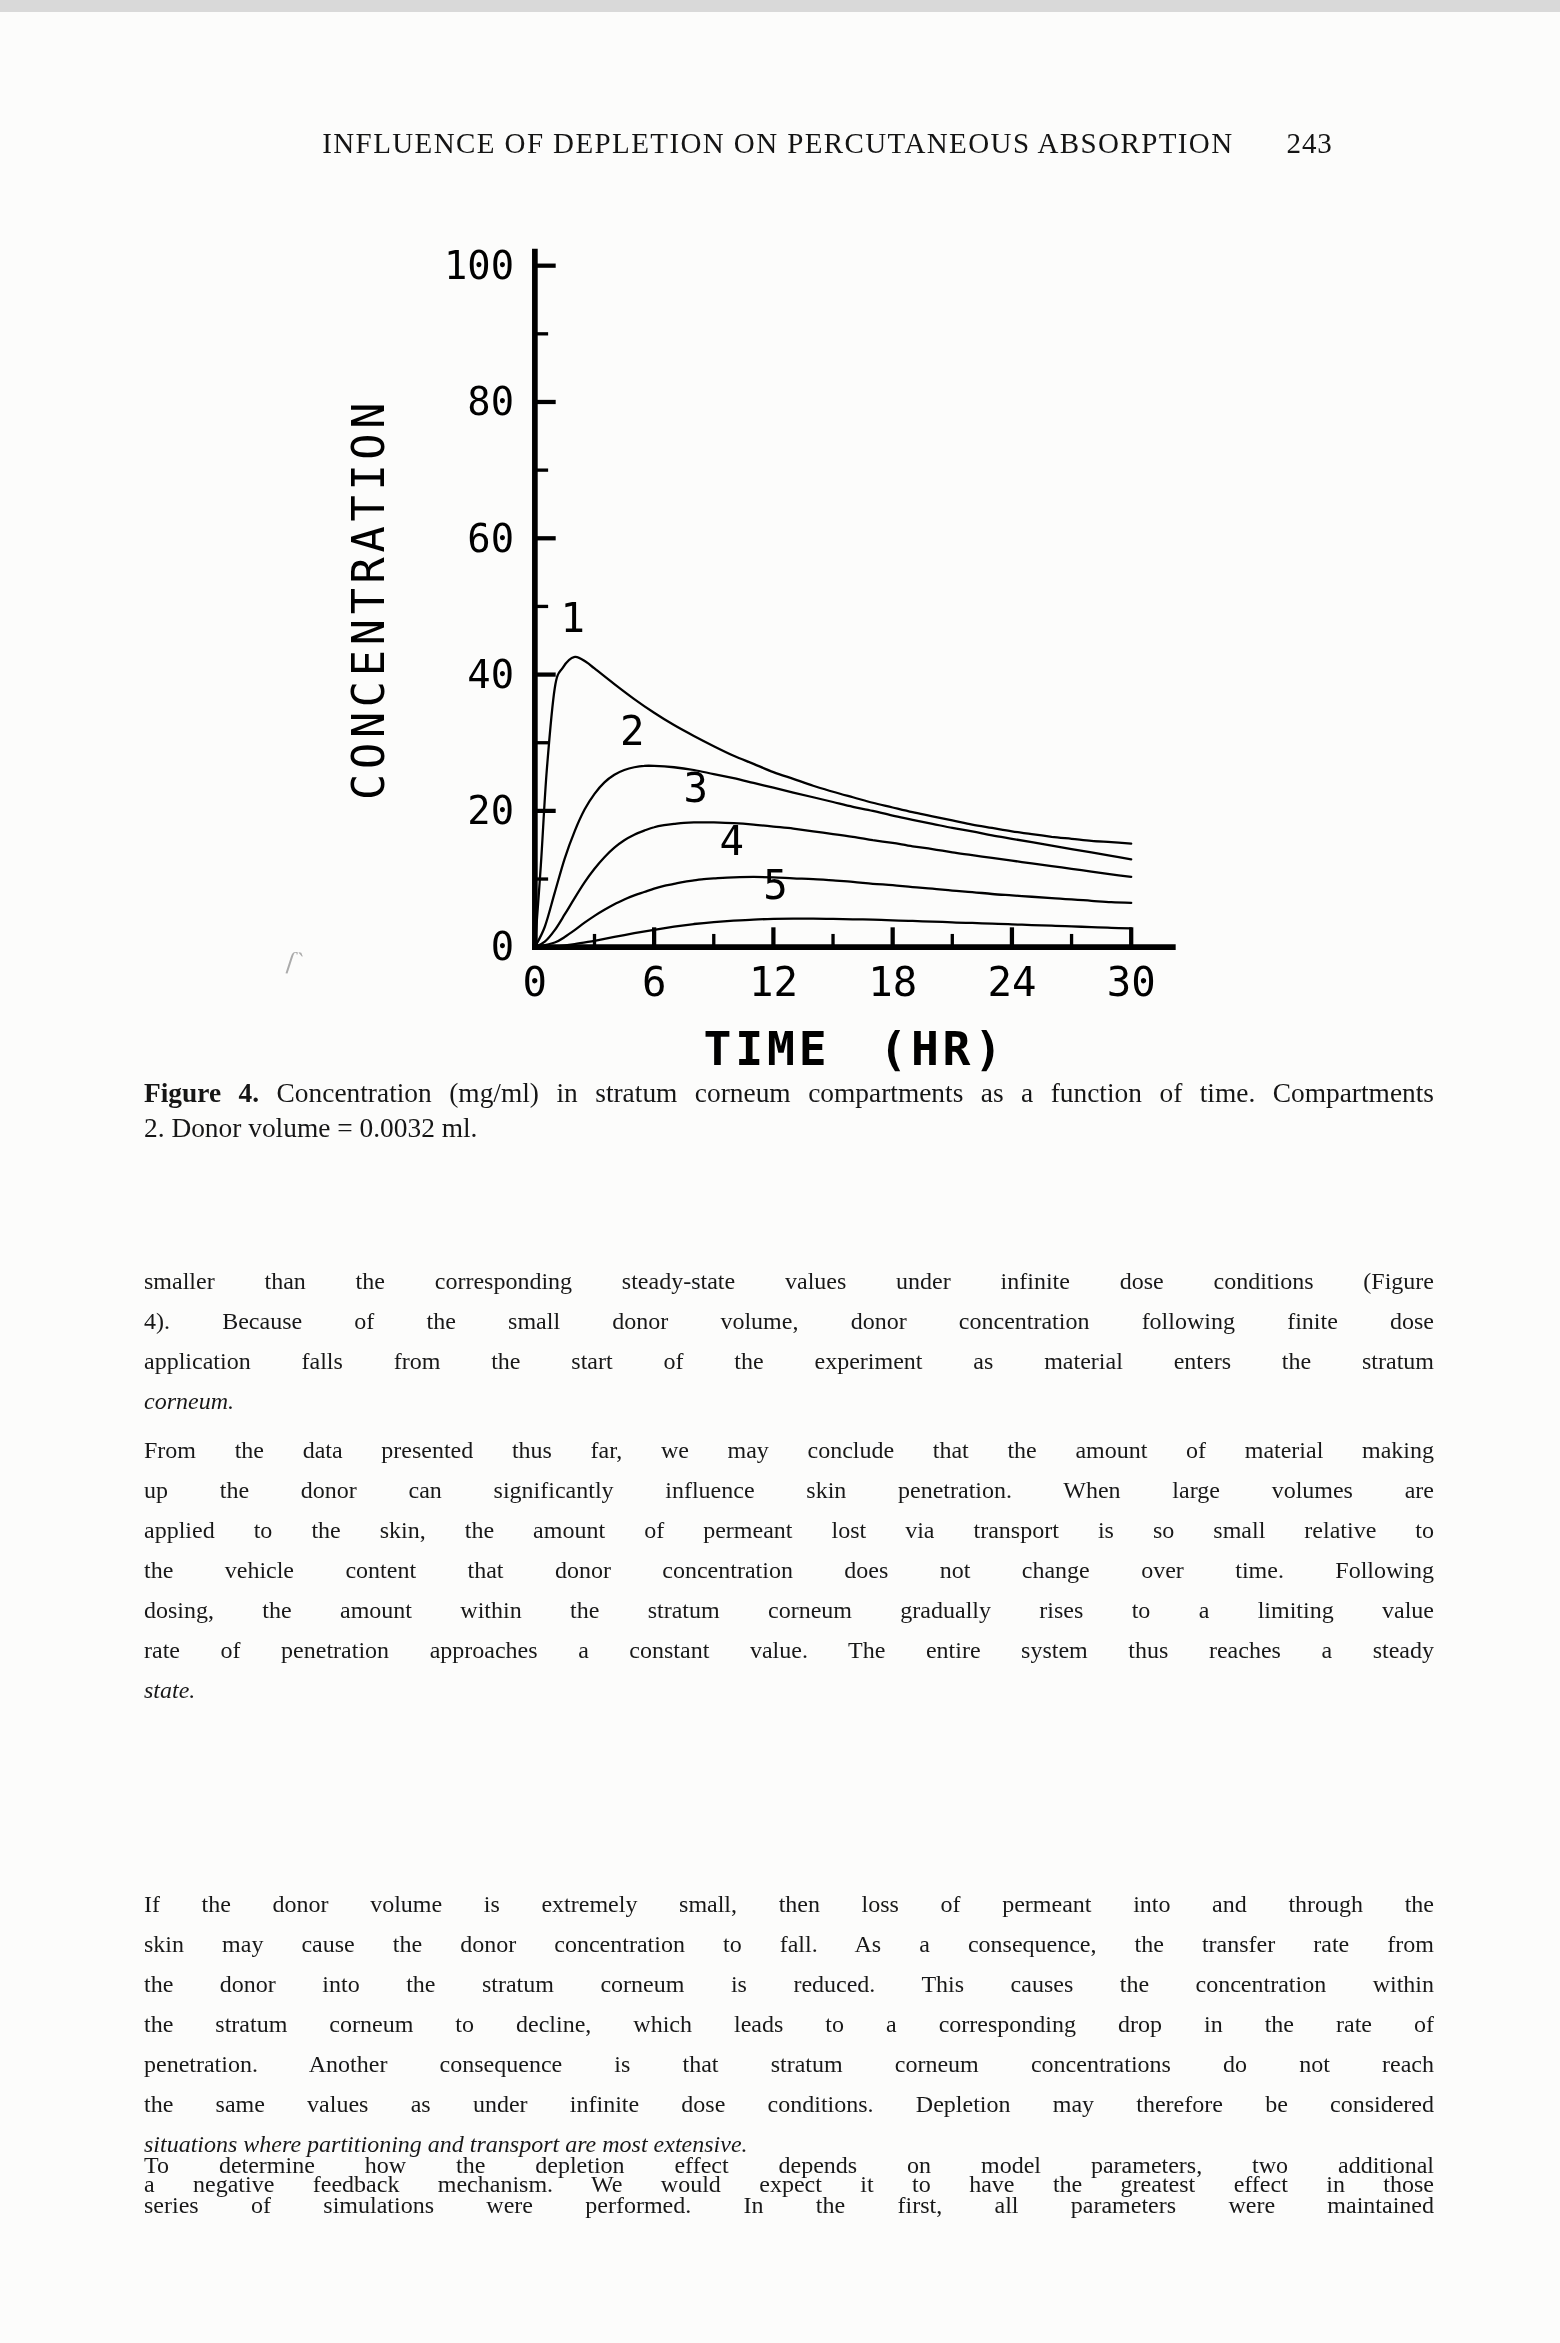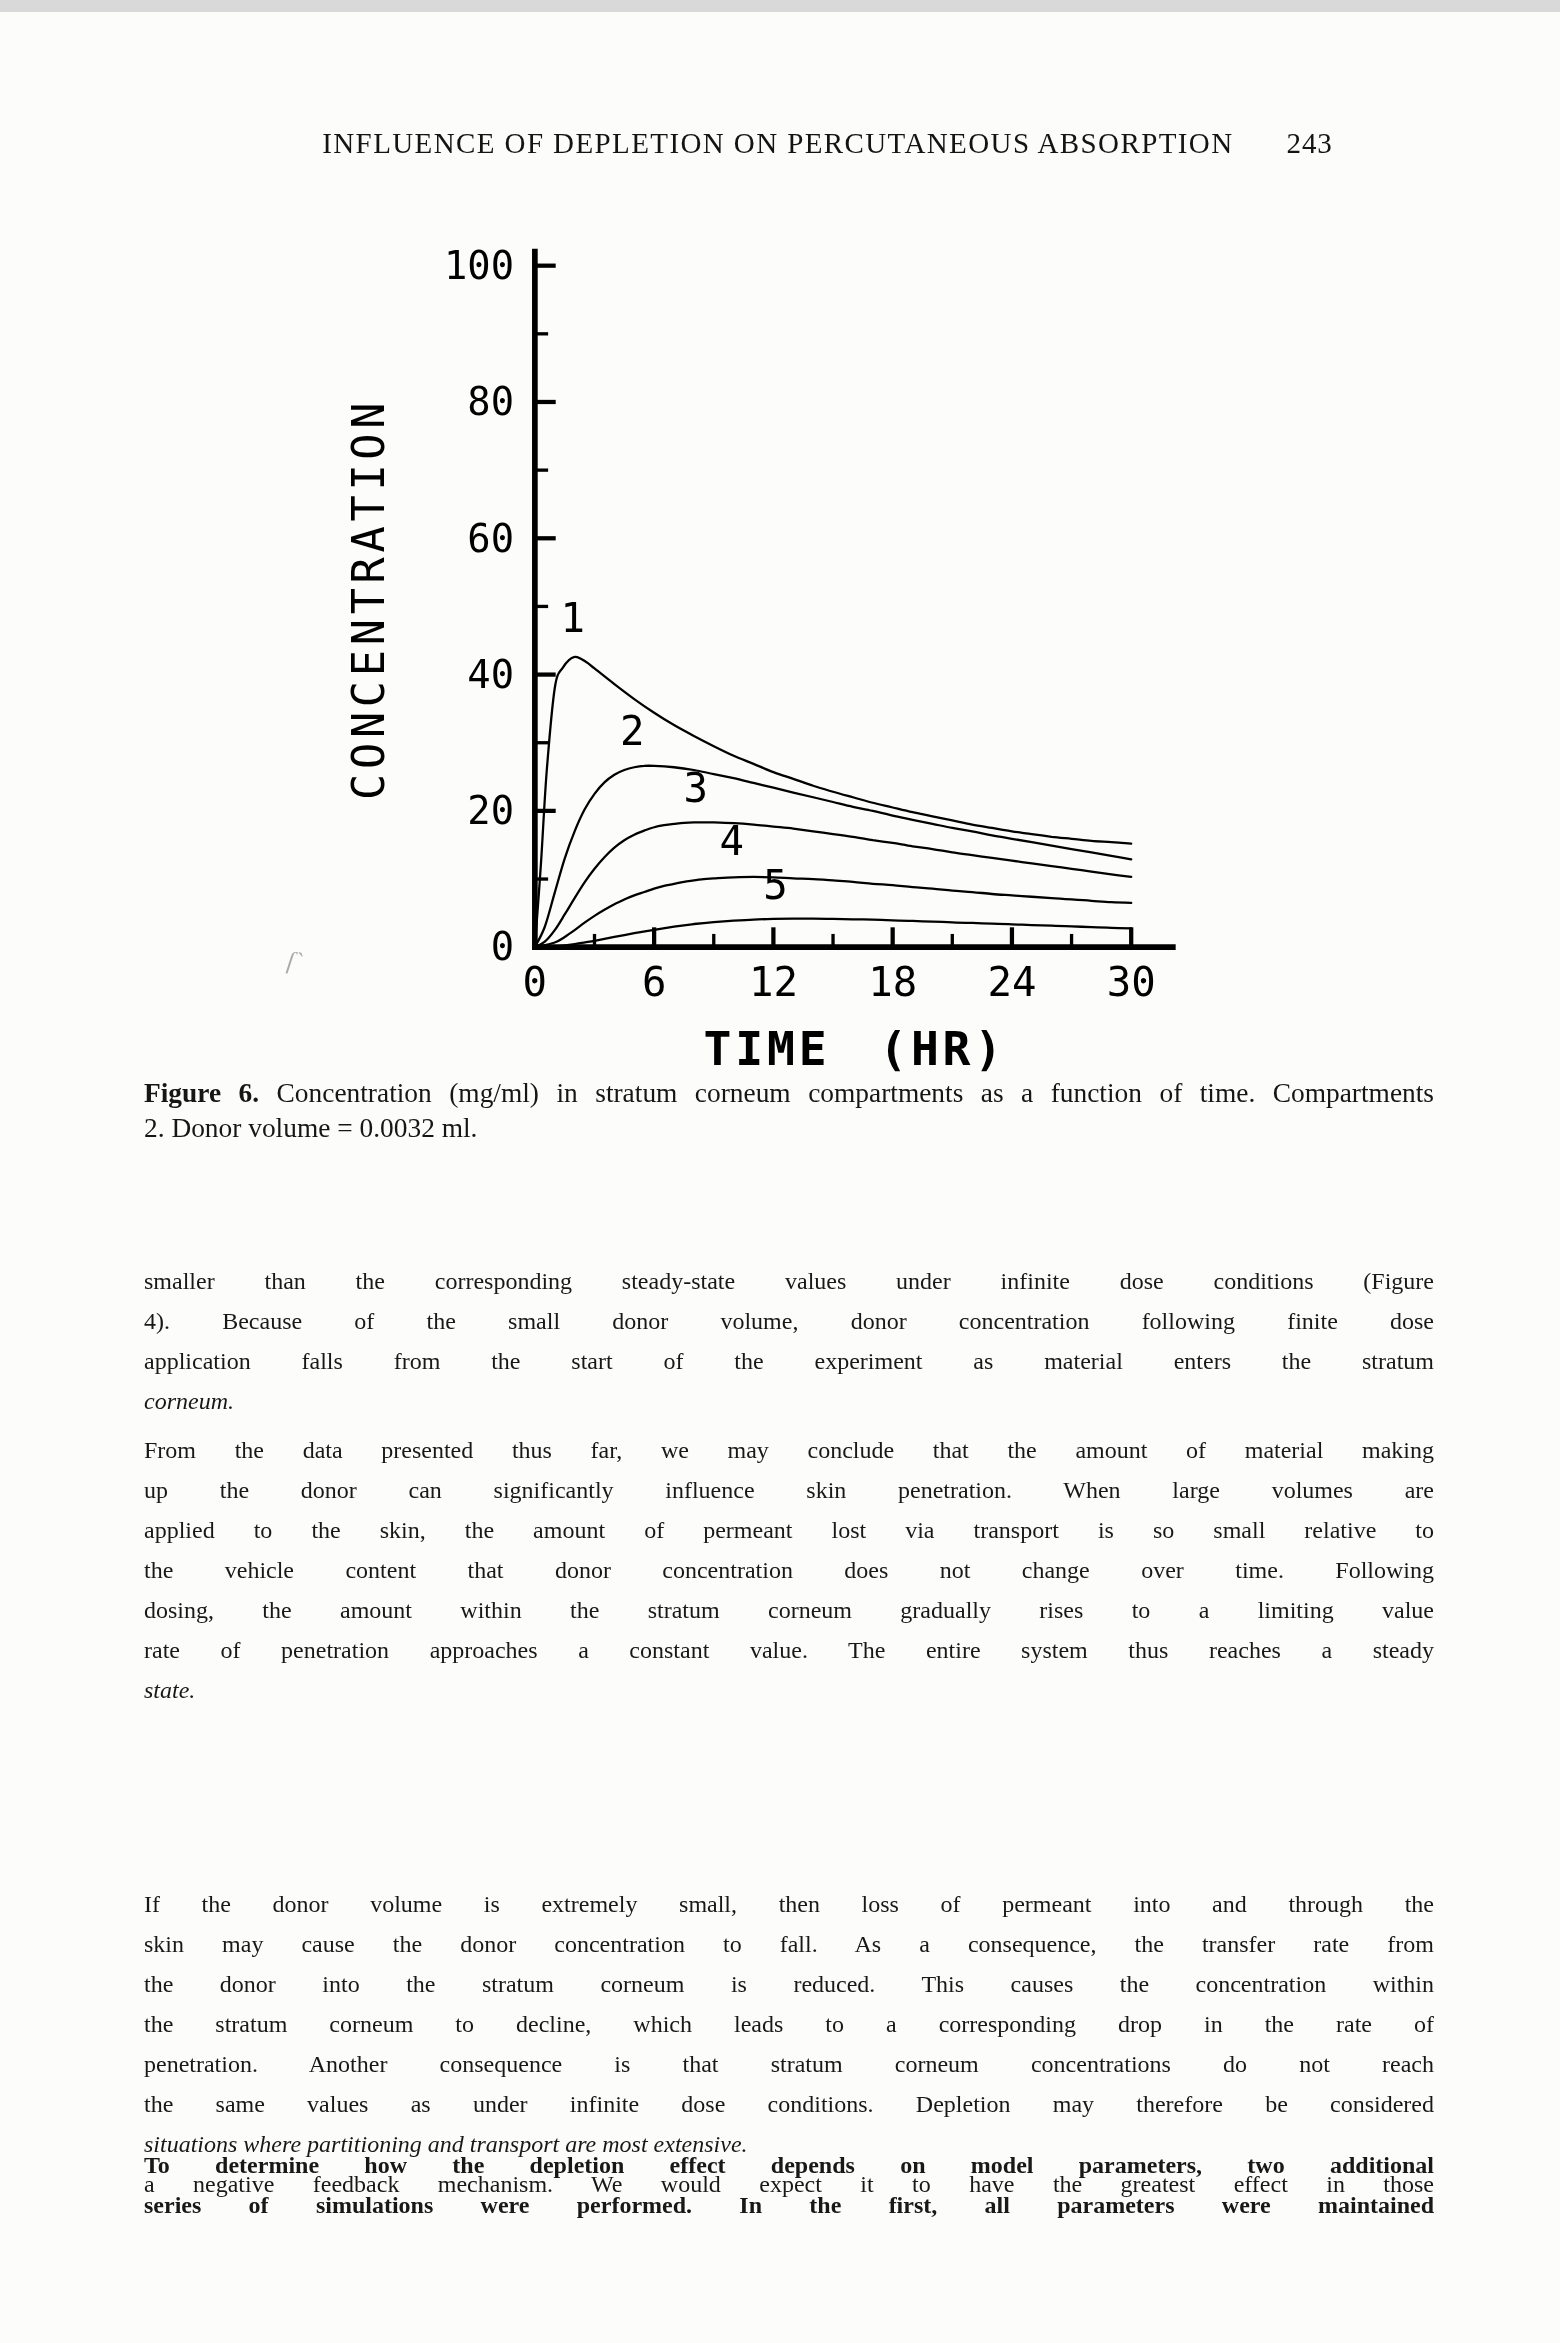--- a/index.html
+++ b/index.html
@@ -105,21 +105,21 @@
       <text x="735.1" y="834.64" text-anchor="middle" font-family="&quot;DejaVu Sans Mono&quot;, monospace" font-size="43" fill="#000000">3</text>
       <path d="M565.0 988.0C568.5 987.2,580.8 984.8,586.0 983.0C591.3 981.2,593.0 979.4,596.5 977.2C600.0 975.0,603.5 972.5,607.0 970.0C610.5 967.5,614.0 964.6,617.5 962.1C621.0 959.6,624.5 957.2,628.0 954.9C631.5 952.6,635.0 950.4,638.5 948.4C642.0 946.4,645.5 944.4,649.0 942.6C652.5 940.8,656.0 939.2,659.5 937.6C663.0 936.0,666.5 934.6,670.0 933.3C673.5 932.0,677.0 930.9,680.5 929.7C684.0 928.5,687.5 927.2,691.0 926.1C694.5 925.0,698.0 924.0,701.5 923.2C705.0 922.4,708.5 921.8,712.0 921.0C715.5 920.3,719.0 919.5,722.5 918.9C726.0 918.3,729.5 917.9,733.0 917.4C736.5 917.0,740.0 916.4,743.5 916.0C747.0 915.6,748.8 915.6,754.0 915.3C759.3 915.0,768.0 914.4,775.0 914.2C782.0 914.0,789.0 913.8,796.0 913.8C803.0 913.8,810.0 914.0,817.0 914.2C824.0 914.4,831.0 915.0,838.0 915.3C845.0 915.6,852.0 915.6,859.0 916.0C866.0 916.4,873.0 917.0,880.0 917.4C887.0 917.9,894.0 918.3,901.0 918.9C908.0 919.5,915.0 920.4,922.0 921.0C929.0 921.6,936.0 921.9,943.0 922.5C950.0 923.1,957.0 924.0,964.0 924.6C971.0 925.2,978.0 925.5,985.0 926.1C992.0 926.7,999.0 927.6,1006.0 928.2C1013.0 928.8,1020.0 929.1,1027.0 929.7C1034.0 930.3,1041.0 931.2,1048.0 931.8C1055.0 932.4,1062.0 932.8,1069.0 933.3C1076.0 933.8,1083.0 934.2,1090.0 934.7C1097.0 935.2,1104.0 935.7,1111.0 936.2C1118.0 936.6,1125.0 937.1,1132.0 937.6C1139.0 938.1,1146.0 938.6,1153.0 939.0C1160.0 939.5,1167.0 940.1,1174.0 940.5C1181.0 940.8,1191.5 941.1,1195.0 941.2" fill="none" stroke="#000000" stroke-width="2.4" stroke-linejoin="round" stroke-linecap="round"></path>
       <text x="772.9" y="890.08" text-anchor="middle" font-family="&quot;DejaVu Sans Mono&quot;, monospace" font-size="43" fill="#000000">4</text>
       <path d="M565.0 988.0C568.5 987.9,579.0 987.8,586.0 987.3C593.0 986.7,600.0 985.8,607.0 984.8C614.0 983.7,621.0 982.4,628.0 981.2C635.0 979.9,642.0 978.5,649.0 977.2C656.0 975.9,663.0 974.5,670.0 973.2C677.0 972.0,684.0 970.8,691.0 969.6C698.0 968.5,705.0 967.4,712.0 966.4C719.0 965.4,726.0 964.4,733.0 963.5C740.0 962.7,747.0 962.0,754.0 961.4C761.0 960.8,768.0 960.3,775.0 959.9C782.0 959.5,789.0 959.1,796.0 958.8C803.0 958.5,810.0 958.3,817.0 958.1C824.0 957.9,831.0 957.8,838.0 957.8C845.0 957.7,852.0 957.7,859.0 957.8C866.0 957.8,873.0 958.0,880.0 958.1C887.0 958.2,894.0 958.4,901.0 958.5C908.0 958.6,915.0 958.7,922.0 958.8C929.0 959.0,936.0 959.3,943.0 959.6C950.0 959.8,957.0 960.0,964.0 960.3C971.0 960.5,978.0 960.8,985.0 961.0C992.0 961.2,999.0 961.5,1006.0 961.7C1013.0 962.0,1020.0 962.2,1027.0 962.4C1034.0 962.7,1041.0 962.9,1048.0 963.2C1055.0 963.4,1062.0 963.6,1069.0 963.9C1076.0 964.1,1083.0 964.4,1090.0 964.6C1097.0 964.8,1104.0 965.1,1111.0 965.3C1118.0 965.6,1125.0 965.8,1132.0 966.0C1139.0 966.3,1146.0 966.5,1153.0 966.8C1160.0 967.0,1167.0 967.2,1174.0 967.5C1181.0 967.7,1191.5 968.1,1195.0 968.2" fill="none" stroke="#000000" stroke-width="2.4" stroke-linejoin="round" stroke-linecap="round"></path>
       <text x="819.1" y="937.6" text-anchor="middle" font-family="&quot;DejaVu Sans Mono&quot;, monospace" font-size="43" fill="#000000">5</text>
     </svg>
 
   <div class="margin-mark">ſ`</div>
 
   <div class="caption" id="caption">
-      <div class="line"><b>Figure 6.</b>  Concentration (mg/ml) in stratum corneum compartments as a function of time. Compartments</div>
+      <div class="line"><b>Figure 4.</b>  Concentration (mg/ml) in stratum corneum compartments as a function of time. Compartments</div>
       <div class="line last">2. Donor volume = 0.0032 ml.</div>
     </div>
 
   <div id="body-text">
       <div class="para" style="top: 1249px;">
         <div class="line">smaller than the corresponding steady-state values under infinite dose conditions (Figure</div>
         <div class="line">4). Because of the small donor volume, donor concentration following finite dose</div>
         <div class="line">application falls from the start of the experiment as material enters the stratum</div>
         <div class="line last">corneum.</div>
       </div>
@@ -135,20 +135,20 @@
       <div class="para" style="top: 1872px;">
         <div class="line">If the donor volume is extremely small, then loss of permeant into and through the</div>
         <div class="line">skin may cause the donor concentration to fall. As a consequence, the transfer rate from</div>
         <div class="line">the donor into the stratum corneum is reduced. This causes the concentration within</div>
         <div class="line">the stratum corneum to decline, which leads to a corresponding drop in the rate of</div>
         <div class="line">penetration. Another consequence is that stratum corneum concentrations do not reach</div>
         <div class="line">the same values as under infinite dose conditions. Depletion may therefore be considered</div>
         <div class="line last">situations where partitioning and transport are most extensive.</div>
         <div class="line">a negative feedback mechanism. We would expect it to have the greatest effect in those</div>
       </div>
-      <div class="para" style="top: 2133px; font-weight: bold;">
+      <div class="para" style="top: 2133px;">
         <div class="line">To determine how the depletion effect depends on model parameters, two additional</div>
         <div class="line">series of simulations were performed. In the first, all parameters were maintained</div>
       </div>
     </div>
 
 </div>
 
 
 </body></html>

